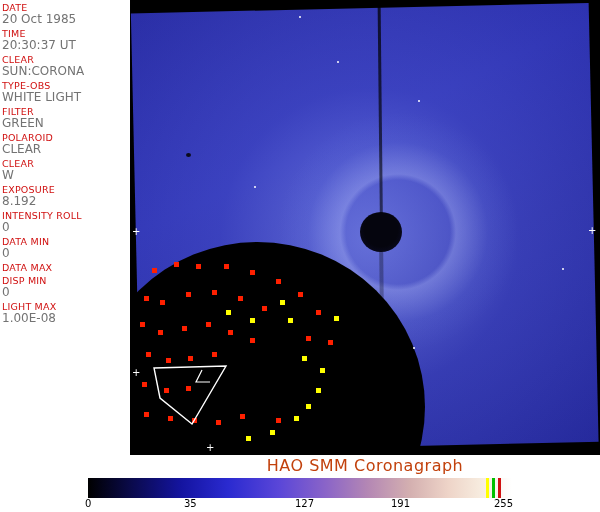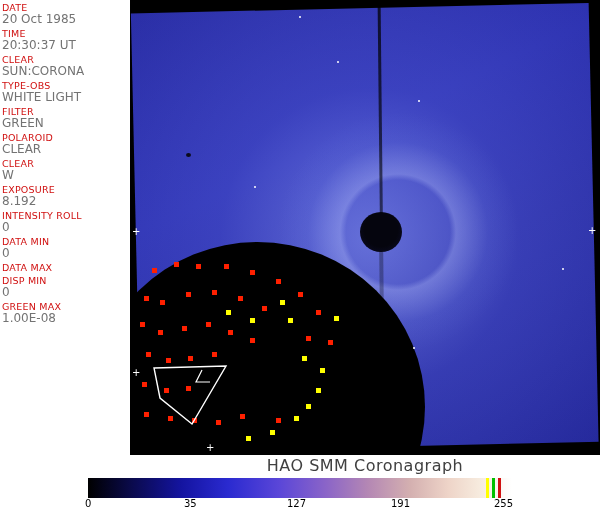--- a/index.html
+++ b/index.html
@@ -69,21 +69,21 @@
     background:radial-gradient(circle at 55% 42%, rgba(0,0,0,0) 70%, rgba(190,200,255,0.55) 76%, rgba(90,105,230,0.12) 84%, rgba(0,0,0,0) 92%);
   }
   .star{position:absolute;width:2px;height:2px;background:#ffffff;border-radius:50%;}
   .blip{position:absolute;width:5px;height:4px;background:#0b0b1c;border-radius:50%;}
   .tick{position:absolute;color:#ffffff;font-size:10px;line-height:10px;font-family:"DejaVu Sans",sans-serif;}
   .poly{position:absolute;left:0;top:0;width:470px;height:455px;}
 
   
   .title{
     position:absolute;left:130px;top:455px;width:470px;height:22px;
-    color:#404040;font-size:16px;line-height:22px;text-align:center;
+    color:#c2410c;font-size:16px;line-height:22px;text-align:center;
     font-family:"DejaVu Sans",sans-serif;letter-spacing:.5px;
   }
 
   
   .cbar-wrap{position:absolute;left:88px;top:478px;width:424px;height:20px;}
   .cbar{
     position:absolute;left:0;top:0;width:424px;height:20px;
     background:linear-gradient(to right,
       #000000 0%, #0a0a4a 10%, #1414a0 22%, #2a2ad0 33%,
       #5a46d8 45%, #8a64c8 56%, #b487b4 66%, #d4b0b0 76%,
@@ -140,21 +140,21 @@
       <div class="meta-val">0</div>
     </div>
     <div class="meta-row">
       <div class="meta-key">DATA MAX</div>
     </div>
     <div class="meta-row">
       <div class="meta-key">DISP MIN</div>
       <div class="meta-val">0</div>
     </div>
     <div class="meta-row">
-      <div class="meta-key">GREEN MAX</div>
+      <div class="meta-key">LIGHT MAX</div>
       <div class="meta-val">1.00E-08</div>
     </div>
   </div>
 
   <div class="imgwrap">
     <div class="corona"></div>
     <div class="limb-glow"></div>
     <div class="dark-limb"></div>
     <div class="pylon"></div>
     <div class="pylon2"></div>
@@ -240,18 +240,18 @@
 
   <div class="cbar-wrap">
     <div class="cbar"></div>
     <div class="cbar-mark" style="left:398px;background:#ffff00;"></div>
     <div class="cbar-mark" style="left:404px;background:#00c000;"></div>
     <div class="cbar-mark" style="left:410px;background:#d01010;"></div>
   </div>
   <div class="cbar-labels">
     <div class="cbar-lab" style="left:-3px;">0</div>
     <div class="cbar-lab" style="left:96px;">35</div>
-    <div class="cbar-lab" style="left:199px;">127</div>
+    <div class="cbar-lab" style="left:207px;">127</div>
     <div class="cbar-lab" style="left:303px;">191</div>
     <div class="cbar-lab" style="left:406px;">255</div>
   </div>
 
 </div>
 
 </body></html>

